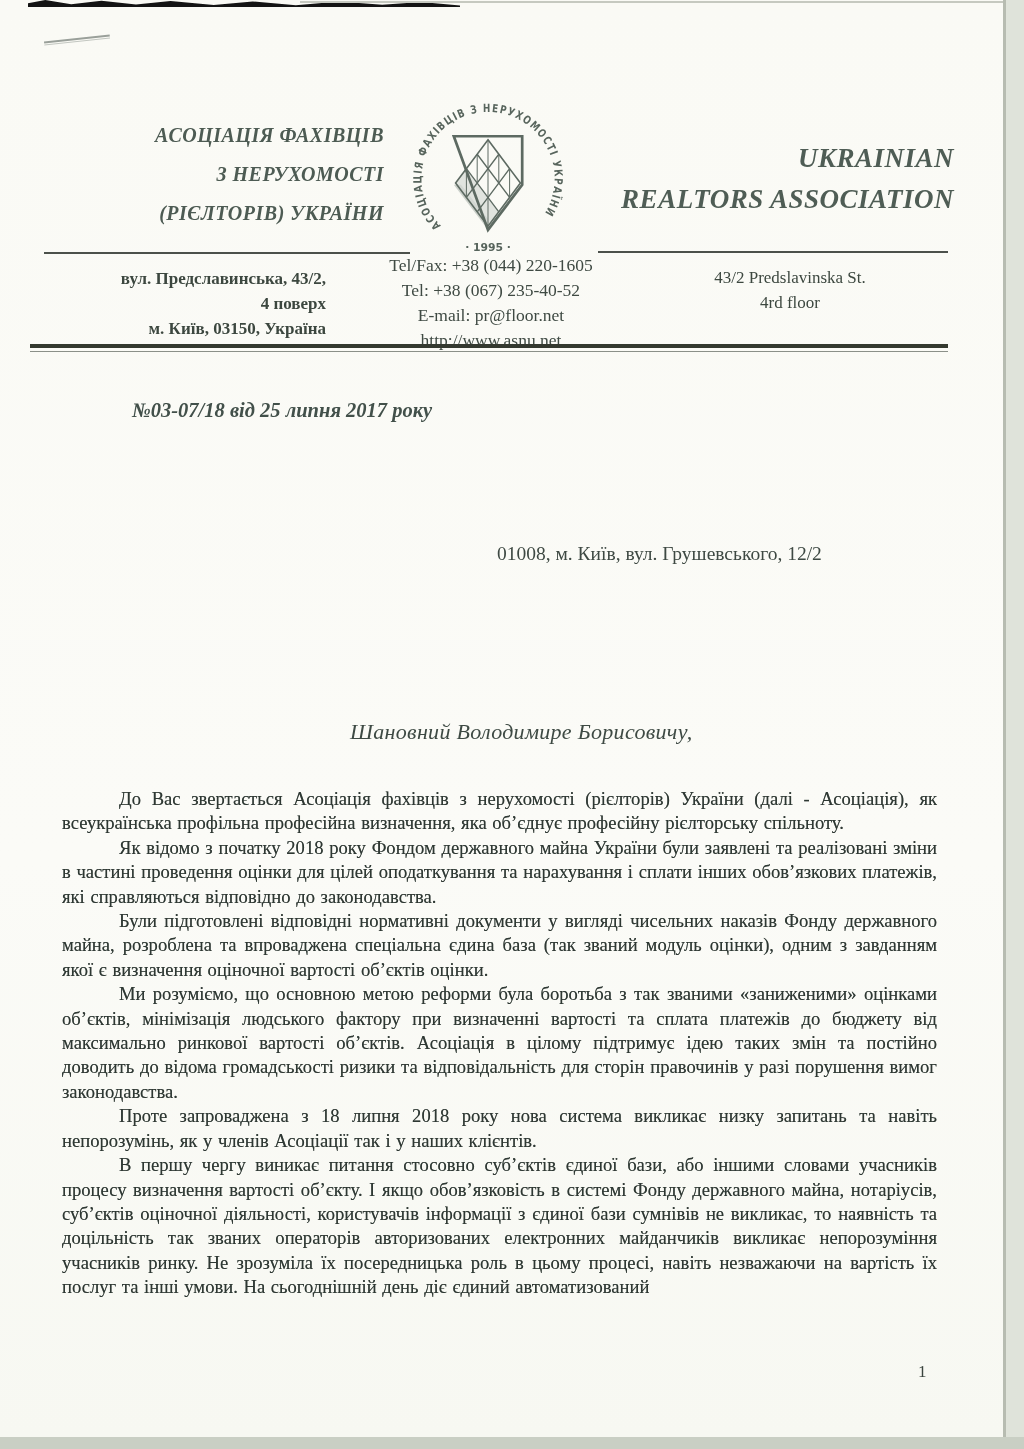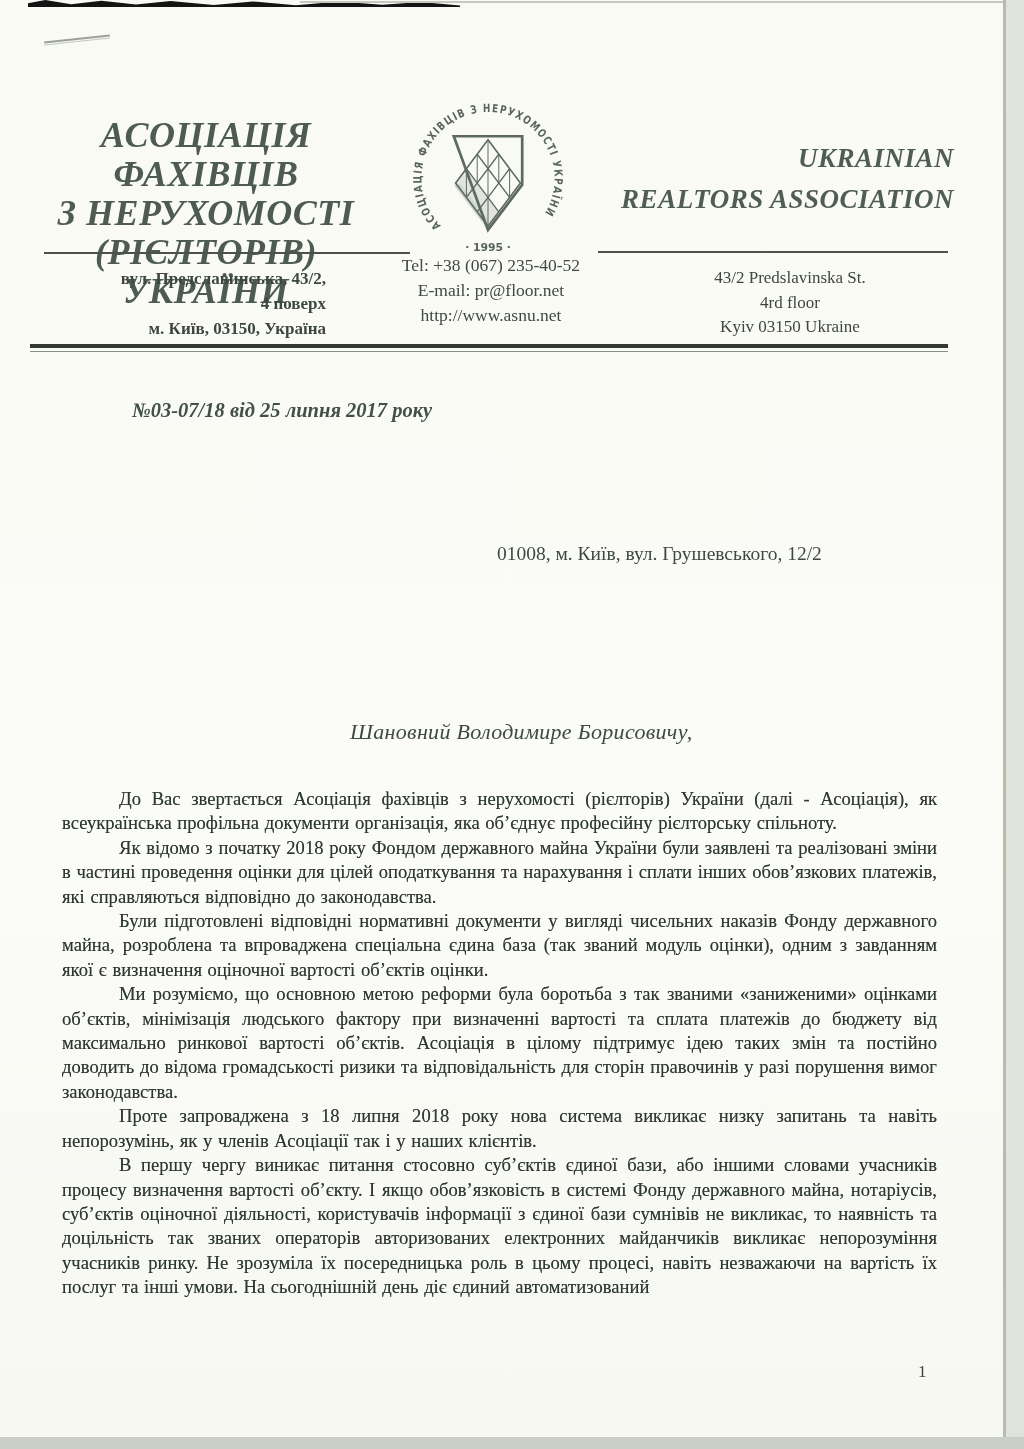--- a/index.html
+++ b/index.html
@@ -29,22 +29,22 @@
     background:#c6c9c0;
   }
   .staple-mark {
     position:absolute; left:44px; top:38px; width:66px; height:4px;
     border-top:2px solid #9aa09a; border-bottom:1px solid #c2c6c0;
     transform:rotate(-6deg);
   }
   
   .org-uk {
     position:absolute; left:28px; top:116px; width:356px;
-    text-align:center; font-weight:bold; font-style:italic;
-    font-size:36px; line-height:39px; color:#4d5b53;
+    text-align:right; font-weight:bold; font-style:italic;
+    font-size:20px; line-height:39px; color:#4d5b53;
     letter-spacing:0.5px;
   }
   .org-en {
     position:absolute; left:582px; top:138px; width:372px;
     text-align:right; font-weight:bold; font-style:italic;
     font-size:27px; line-height:41px; color:#4f5d55;
     letter-spacing:0.5px;
   }
   .logo-wrap { position:absolute; left:398px; top:84px; width:180px; height:190px; }
   
@@ -149,43 +149,43 @@
   <div class="rule-top-left"></div>
   <div class="rule-top-right"></div>
 
   <div class="contact-left">
     <div>вул. Предславинська, 43/2,</div>
     <div>4 поверх</div>
     <div>м. Київ, 03150, Україна</div>
   </div>
 
   <div class="contact-center">
+    <div>Tel/Fax: +38 (044) 220-1605</div>
     <div>Tel: +38 (067) 235-40-52</div>
     <div>E-mail: pr@floor.net</div>
     <div>http://www.asnu.net</div>
   </div>
 
   <div class="contact-right">
     <div>43/2 Predslavinska St.</div>
     <div>4rd floor</div>
-    <div>Kyiv 03150 Ukraine</div>
   </div>
 
   <div class="rule-bottom"></div>
   <div class="rule-bottom-thin"></div>
 
   <div class="reference-line">№03-07/18 від 25 липня 2017 року</div>
 
   <div class="addressee-address">01008, м. Київ, вул. Грушевського, 12/2</div>
 
 
   <div class="salutation">Шановний Володимире Борисовичу,</div>
 
   <div class="letter-body">
-    <p>До Вас звертається Асоціація фахівців з нерухомості (рієлторів) України (далі - Асоціація), як всеукраїнська профільна документи організація, яка об’єднує професійну рієлторську спільноту.</p>
+    <p>До Вас звертається Асоціація фахівців з нерухомості (рієлторів) України (далі - Асоціація), як всеукраїнська профільна професійна визначення, яка об’єднує професійну рієлторську спільноту.</p>
     <p>Як відомо з початку 2018 року Фондом державного майна України були заявлені та реалізовані зміни в частині проведення оцінки для цілей оподаткування та нарахування і сплати інших обов’язкових платежів, які справляються відповідно до законодавства.</p>
     <p>Були підготовлені відповідні нормативні документи у вигляді чисельних наказів Фонду державного майна, розроблена та впроваджена спеціальна єдина база (так званий модуль оцінки), одним з завданням якої є визначення оціночної вартості об’єктів оцінки.</p>
     <p>Ми розуміємо, що основною метою реформи була боротьба з так званими «заниженими» оцінками об’єктів, мінімізація людського фактору при визначенні вартості та сплата платежів до бюджету від максимально ринкової вартості об’єктів. Асоціація в цілому підтримує ідею таких змін та постійно доводить до відома громадськості ризики та відповідальність для сторін правочинів у разі порушення вимог законодавства.</p>
     <p>Проте запроваджена з 18 липня 2018 року нова система викликає низку запитань та навіть непорозумінь, як у членів Асоціації так і у наших клієнтів.</p>
     <p>В першу чергу виникає питання стосовно суб’єктів єдиної бази, або іншими словами учасників процесу визначення вартості об’єкту. І якщо обов’язковість в системі Фонду державного майна, нотаріусів, суб’єктів оціночної діяльності, користувачів інформації з єдиної бази сумнівів не викликає, то наявність та доцільність так званих операторів авторизованих електронних майданчиків викликає непорозуміння учасників ринку. Не зрозуміла їх посередницька роль в цьому процесі, навіть незважаючи на вартість їх послуг та інші умови. На сьогоднішній день діє єдиний автоматизований</p>
   </div>
 
   <div class="page-number">1</div>
 
 </div>

